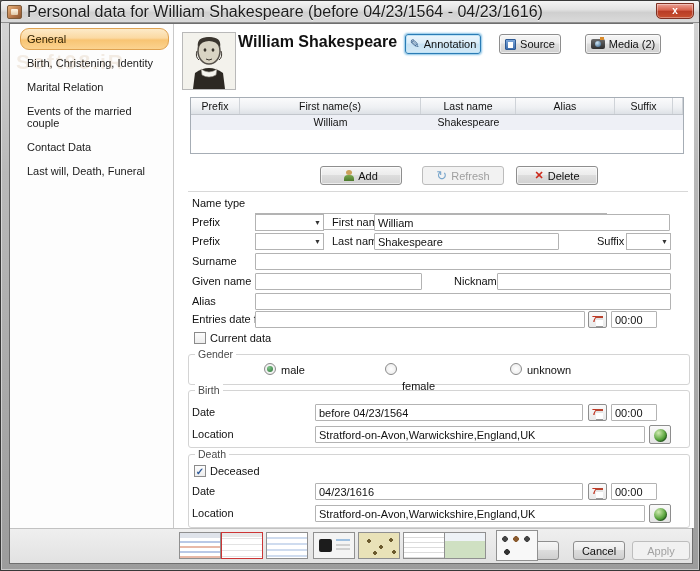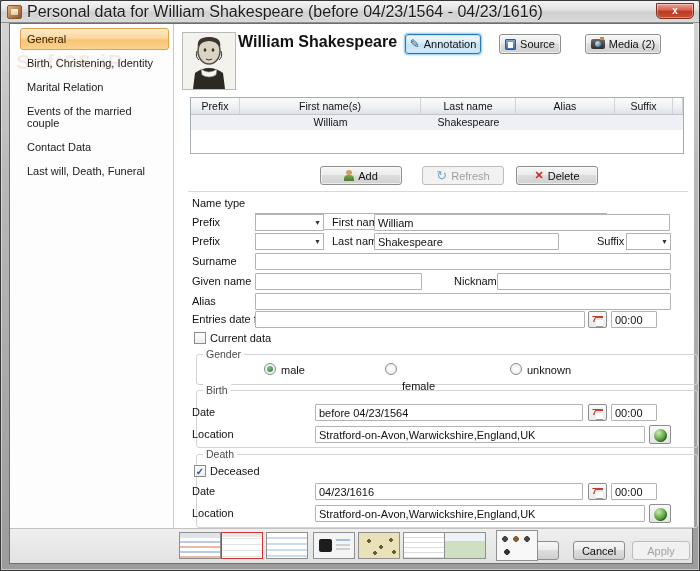--- a/index.html
+++ b/index.html
@@ -26,21 +26,21 @@
     box-shadow:inset 0 0 0 1px rgba(255,255,255,.35); }
   .client { position:absolute; left:8px; top:22px; width:684px; height:541px;
     background:#fff; border:1px solid #6f6f6f; }
 
   
   .sidebar { position:absolute; left:0; top:0; width:164px; bottom:35px;
     background:#fdfdfd; border-right:1px solid #c9c9c9; padding:4px 4px 0 10px; }
   .side-item { font-size:11px; color:#1a1a1a; padding:4px 6px; margin-bottom:2px;
     border:1px solid transparent; border-radius:3px; cursor:pointer; }
   .side-item.selected { background:linear-gradient(#fdeac8,#fbd9a2 45%,#f8c473 55%,#fbd390);
-    border-color:#dfa251; color:#2f2000; }
+    border-color:#dfa251; color:#2f2000;border-radius:9px; }
   .watermark { position:absolute; left:6px; top:26px; font-size:21px; font-weight:bold;
     color:#b07a3c; opacity:0.13; letter-spacing:2px; pointer-events:none; }
 
   
   .main { position:absolute; left:164px; top:0; width:520px; bottom:35px; background:#fff; }
   .lbl { position:absolute; font-size:11px; color:#111; white-space:nowrap; }
   .inp { position:absolute; height:17px; border:1px solid #b3b3b3; background:#fff;
     font-size:11px; padding:0 3px; color:#111; border-radius:1px; }
   .sel { position:absolute; height:17px; border:1px solid #b3b3b3; background:#fff;
     font-size:11px; padding:1px 14px 0 3px; color:#111; cursor:pointer; }
@@ -66,21 +66,21 @@
   .nt-head span { font-size:10.5px; color:#111; text-align:center; line-height:17px;
     border-right:1px solid #cfd3d8; overflow:hidden; white-space:nowrap; }
   .nt-row { display:flex; height:15px; background:#eef0f6; }
   .nt-row span { font-size:10.5px; color:#111; text-align:center; line-height:15px;
     overflow:hidden; white-space:nowrap; }
   .c0{width:49px}.c1{width:181px}.c2{width:95px}.c3{width:99px}.c4{width:58px}.c5{flex:1}
 
   .sepline { position:absolute; left:14px; width:500px; border-top:1px solid #d8d8d8; }
 
   .fieldset { position:absolute; left:14px; width:502px; border:1px solid #d4d4d4;
-    border-radius:3px;margin-left:8px; }
+    border-radius:3px; }
   .legend { position:absolute; top:-7px; left:6px; background:#fff; font-size:10.5px;
     color:#4a4a4a; padding:0 3px; }
 
   .radio { position:absolute; width:12px; height:12px; border-radius:50%;
     border:1px solid #8b8b8b; background:radial-gradient(#fff,#e8e8e8); cursor:pointer; }
   .radio.on::after { content:""; position:absolute; left:2px; top:2px; width:6px; height:6px;
     border-radius:50%; background:radial-gradient(circle at 35% 30%,#7fc489,#2d7338); }
   .check { position:absolute; width:12px; height:12px; border:1px solid #8b8b8b;
     background:linear-gradient(#fdfdfd,#ededed); cursor:pointer; font-size:10px;
     line-height:11px; text-align:center; color:#2b5797; font-weight:bold; }

